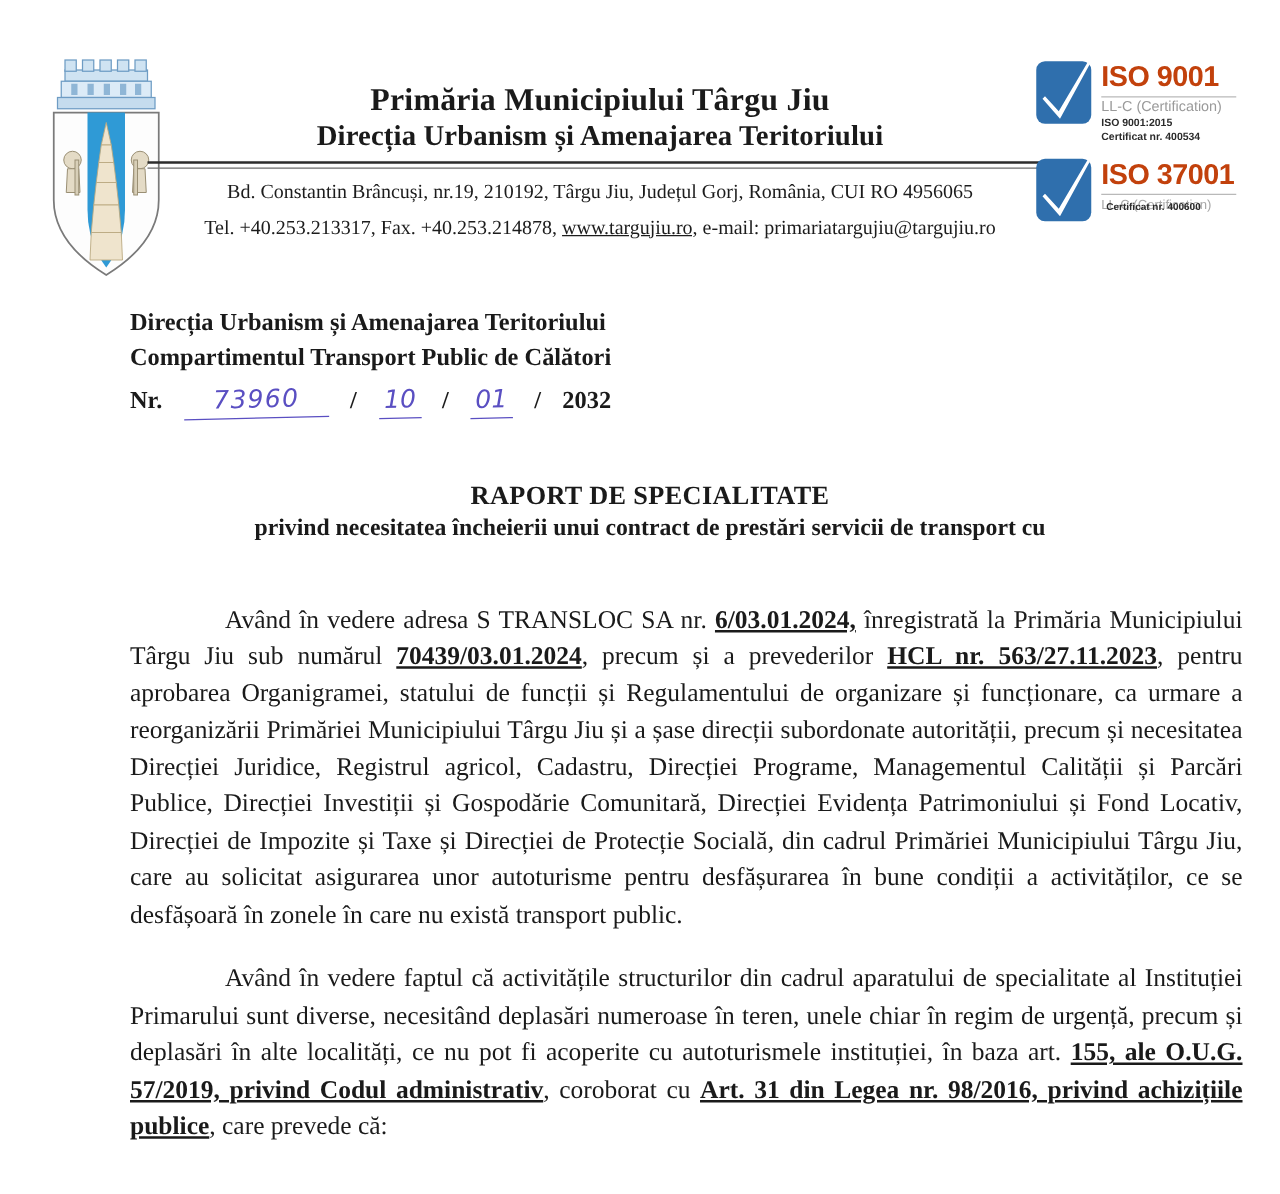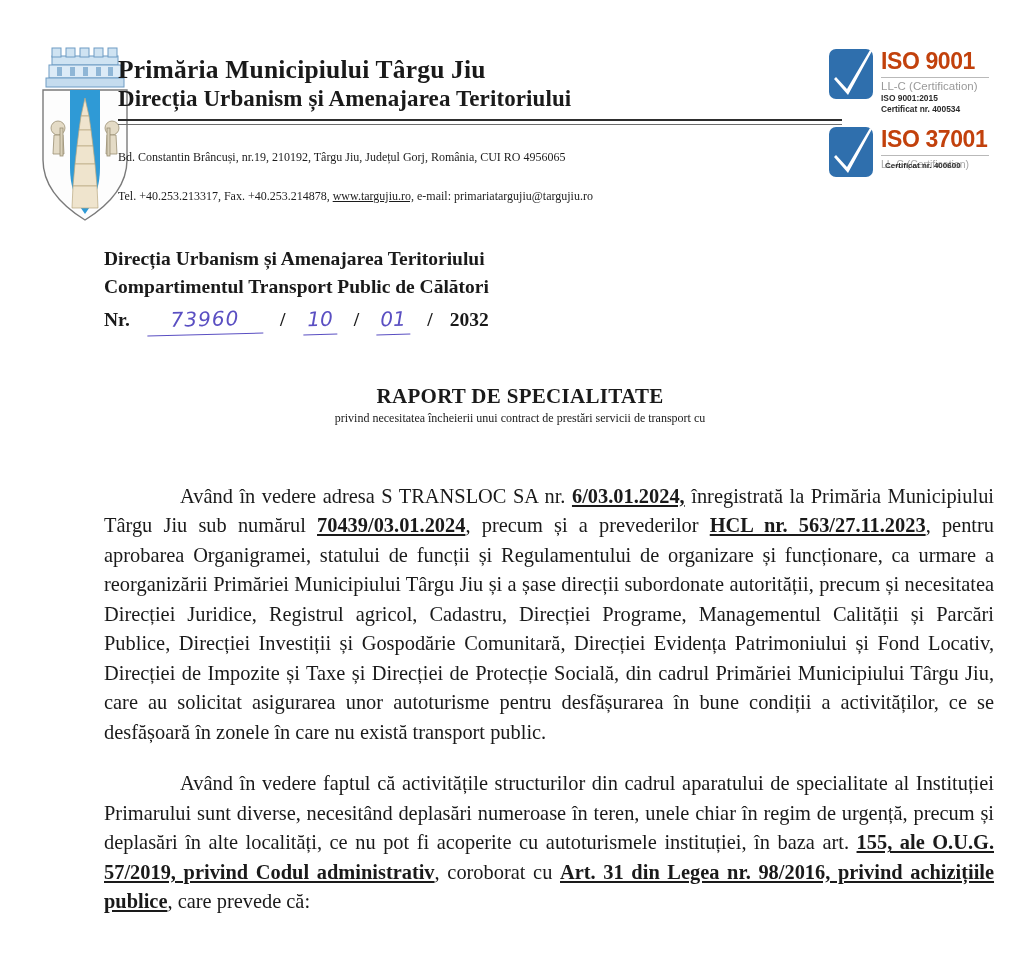--- a/index.html
+++ b/index.html
@@ -28,23 +28,23 @@
     left: 30px;
     top: 42px;
     width: 110px;
     height: 185px;
   }
 
   
   .head-center {
     position: absolute;
     left: 118px;
-    top: 54px;
+    top: 64px;
     width: 724px;
-    text-align: left;
+    text-align: center;
   }
   .org-line1 {
     font-size: 25.5px;
     font-weight: bold;
     letter-spacing: 0.2px;
     line-height: 1.22;
     white-space: nowrap;
   }
   .org-line2 {
     font-size: 23px;
@@ -64,22 +64,22 @@
     height: 2.4px;
     background: #2e2e2e;
   }
   .rule-thin {
     position: absolute;
     left: 0; right: 0; top: 5px;
     height: 1px;
     background: #6d6d6d;
   }
   .contact {
-    margin-top: 22px;
-    font-size: 12px;
+    margin-top: 6px;
+    font-size: 16px;
     line-height: 1.42;
     color: #1c1c1c;
     white-space: nowrap;
   }
   .contact a {
     color: #1c1c1c;
   }
 
   
   .iso-stack {
@@ -181,22 +181,22 @@
     width: 880px;
     text-align: center;
   }
   .title-main {
     font-size: 21px;
     font-weight: bold;
     letter-spacing: 0.3px;
     line-height: 1.3;
   }
   .title-sub {
-    font-size: 12px;
-    font-weight: normal;
+    font-size: 19px;
+    font-weight: bold;
     line-height: 1.35;
   }
 
   
   .body-text {
     position: absolute;
     left: 104px;
     top: 482px;
     width: 890px;
   }

